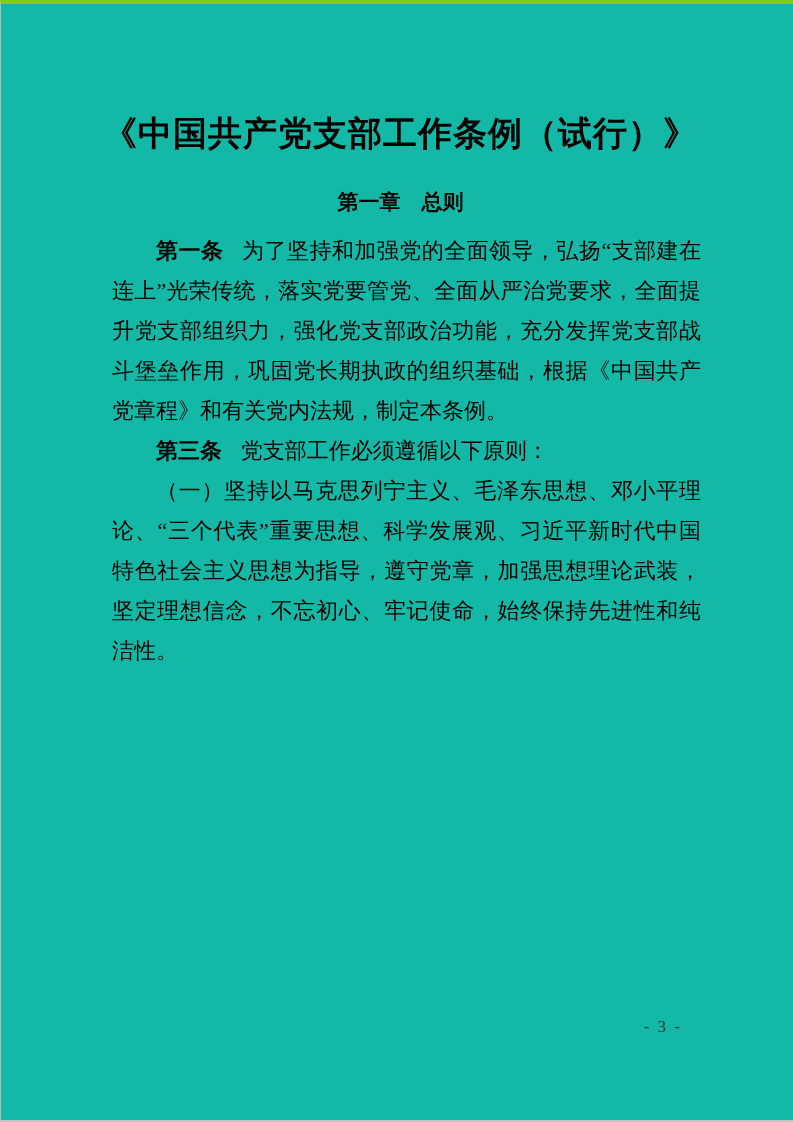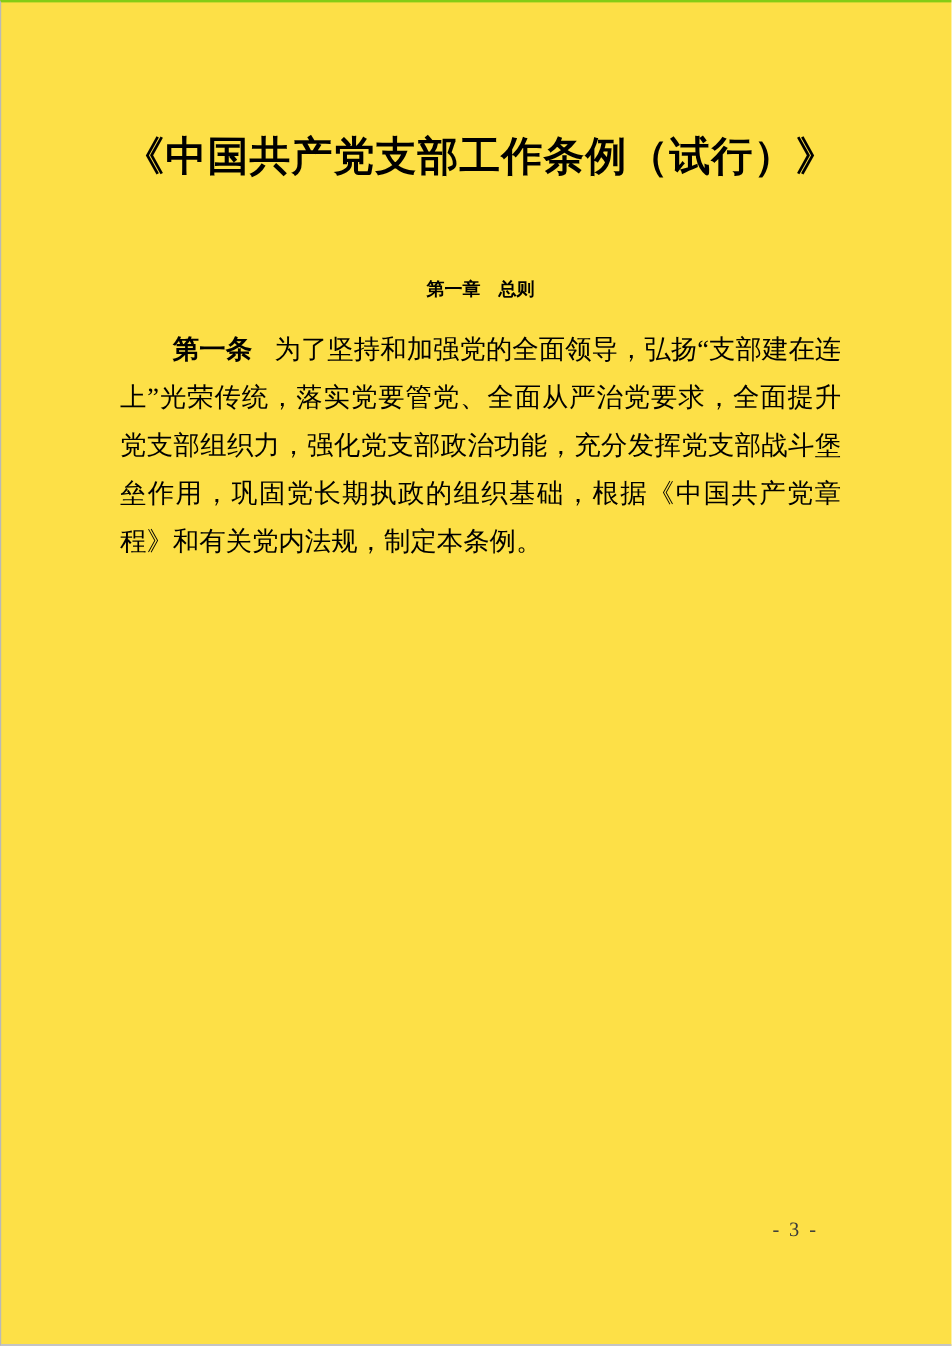--- a/index.html
+++ b/index.html
@@ -5,23 +5,23 @@
   html, body {
     margin: 0;
     padding: 0;
     background: #ffffff;
   }
   .page {
     position: relative;
     width: 793px;
     height: 1122px;
     box-sizing: border-box;
-    background: #fde047;
+    background: #14b8a6;
     border-left: 1px solid #b9b9b9;
-    border-top: 2px solid #84cc16;
+    border-top: 4px solid #84cc16;
     border-bottom: 2px solid #c4c4c4;
     overflow: hidden;
     color: #000000;
     font-family: "Liberation Serif", "DejaVu Serif", serif;
   }
   .content {
     position: absolute;
     left: 99px;
     top: 0;
     width: 601px;
@@ -30,33 +30,34 @@
     margin-top: 107px;
     text-align: center;
     font-family: "Liberation Sans", "DejaVu Sans", sans-serif;
     font-weight: bold;
     font-size: 34px;
     line-height: 44px;
     letter-spacing: 1px;
     white-space: nowrap;
   }
   .chapter-heading {
-    margin-top: 74px;
+    margin-top: 32px;
     text-align: center;
     font-family: "Liberation Sans", "DejaVu Sans", sans-serif;
     font-weight: bold;
-    font-size: 15px;
+    font-size: 21px;
     line-height: 30px;
   }
   .body-text {
     margin-top: 14px;
     font-size: 22px;
     line-height: 40px;
     text-align: justify;
     text-justify: inter-ideograph;
+    margin-left: 12px;
   }
   .para {
     margin: 0;
     text-indent: 44px;
   }
   .article-label {
     font-weight: bold;
   }
   .article-label:not(:empty) {
     margin-right: 0.85em;
@@ -75,17 +76,19 @@
 <body>
 
 <div class="page">
   <div class="content">
     <div class="doc-title">《中国共产党支部工作条例（试行）》</div>
 
     <div class="chapter-heading">第一章　总则</div>
 
     <div class="body-text">
       <p class="para"><span class="article-label">第一条</span><span>为了坚持和加强党的全面领导，弘扬“支部建在连上”光荣传统，落实党要管党、全面从严治党要求，全面提升党支部组织力，强化党支部政治功能，充分发挥党支部战斗堡垒作用，巩固党长期执政的组织基础，根据《中国共产党章程》和有关党内法规，制定本条例。</span></p>
+      <p class="para"><span class="article-label">第三条</span><span>党支部工作必须遵循以下原则：</span></p>
+      <p class="para"><span class="article-label"></span><span>（一）坚持以马克思列宁主义、毛泽东思想、邓小平理论、“三个代表”重要思想、科学发展观、习近平新时代中国特色社会主义思想为指导，遵守党章，加强思想理论武装，坚定理想信念，不忘初心、牢记使命，始终保持先进性和纯洁性。</span></p>
     </div>
   </div>
 
   <div class="page-number">- 3 -</div>
 </div>
 
 </body></html>

